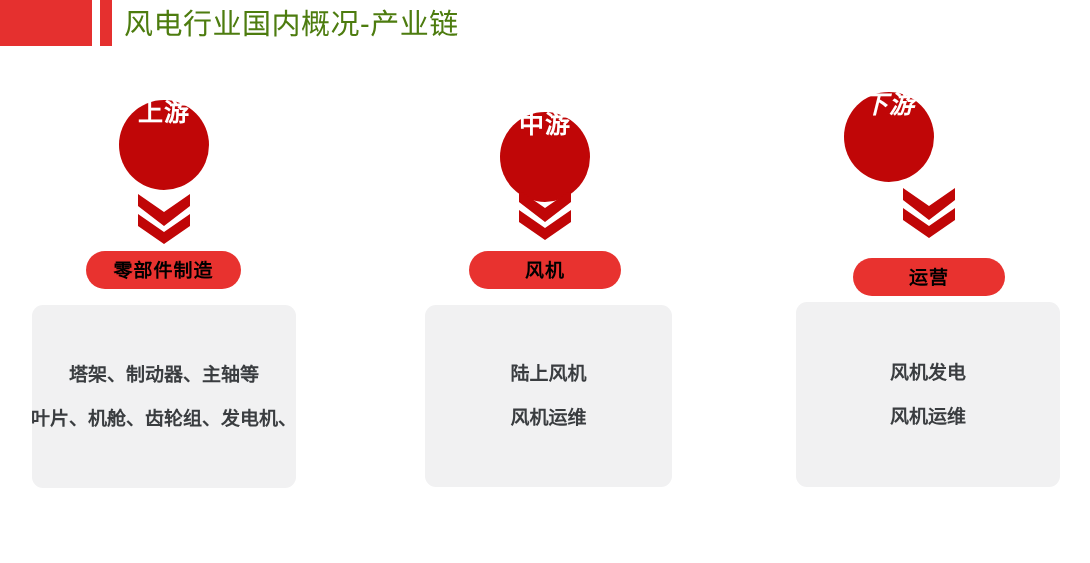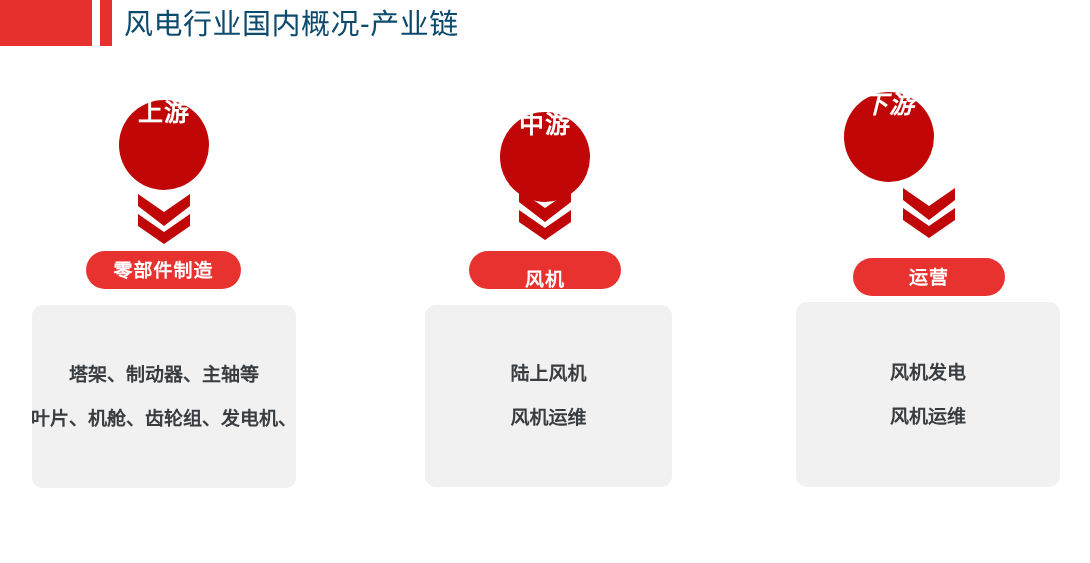--- a/index.html
+++ b/index.html
@@ -40,21 +40,21 @@
     background: #e5302f;
   }
   .header-title {
     position: absolute;
     left: 124px;
     top: 2px;
     height: 46px;
     line-height: 44px;
     font-size: 29px;
     font-weight: 400;
-    color: #0c4a6e;
+    color: #4d7c0f;
     letter-spacing: 0.5px;
     white-space: nowrap;
   }
 
   
   .chain {
     position: absolute;
     left: 0;
     top: 0;
     width: 1090px;
@@ -97,21 +97,21 @@
     position: absolute;
     height: 38px;
     border-radius: 19px;
     background: #e8322f;
     display: flex;
     align-items: center;
     justify-content: center;
     box-sizing: border-box;
   }
   .pill-label {
-    color: #ffffff;
+    color: #000000;
     font-size: 19px;
     font-weight: bold;
     letter-spacing: 1px;
     line-height: 1;
     white-space: nowrap;
   }
 
   
   .panel {
     position: absolute;
@@ -171,21 +171,21 @@
       <span class="stage-circle-label">中游</span>
     </div>
 
     <div class="chevrons" style="left:517px; top:190px;">
       <svg width="56" height="50" viewBox="0 0 56 50" xmlns="http://www.w3.org/2000/svg">
         <polygon points="2,0 28,18 54,0 54,12 28,32 2,12" fill="#c00607"></polygon>
         <polygon points="2,20 28,38 54,20 54,32 28,50 2,32" fill="#c00607"></polygon>
       </svg>
     </div>
 
-    <div class="pill" style="left:469px; top:251px; width:152px;align-items:flex-end;">
+    <div class="pill" style="left:469px; top:251px; width:152px;">
       <span class="pill-label">风机</span>
     </div>
 
     <div class="panel" style="left:425px; top:305px; width:247px; height:182px;">
       <div class="panel-line">陆上风机</div>
       <div class="panel-line">风机运维</div>
     </div>
   </div>
 
   <div class="col">

